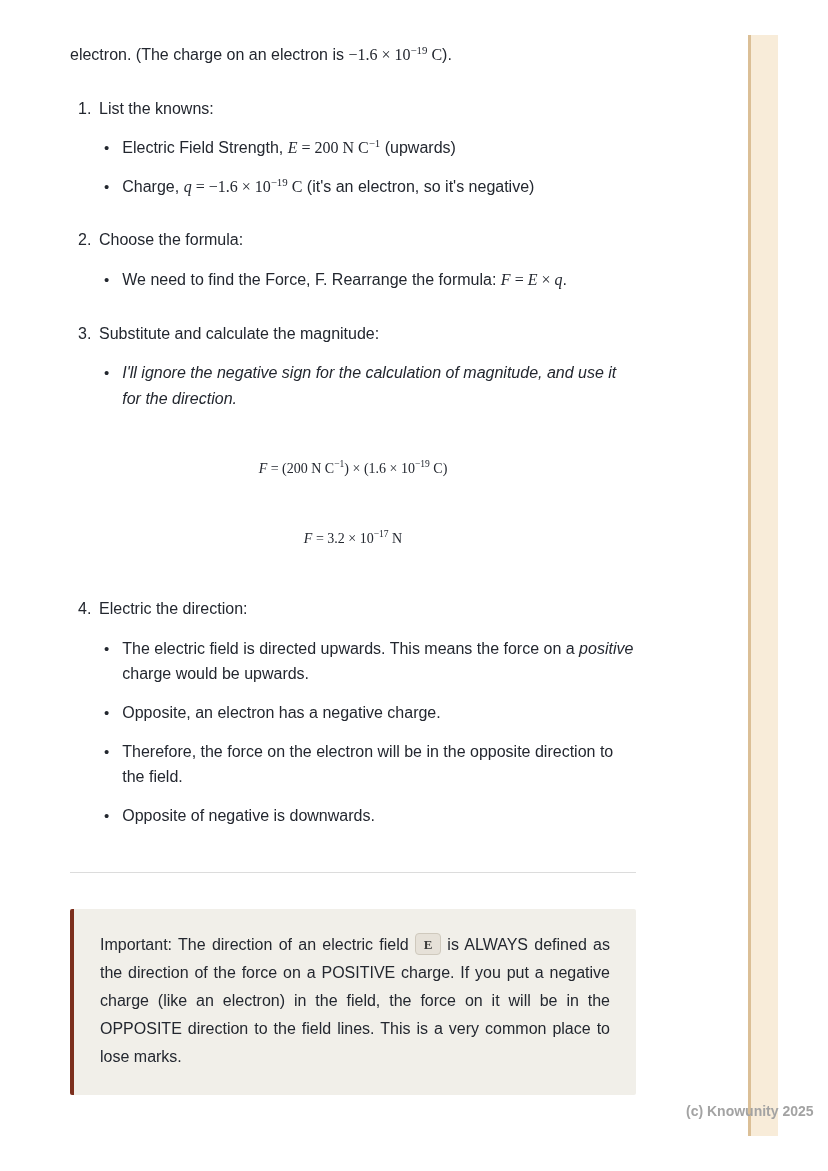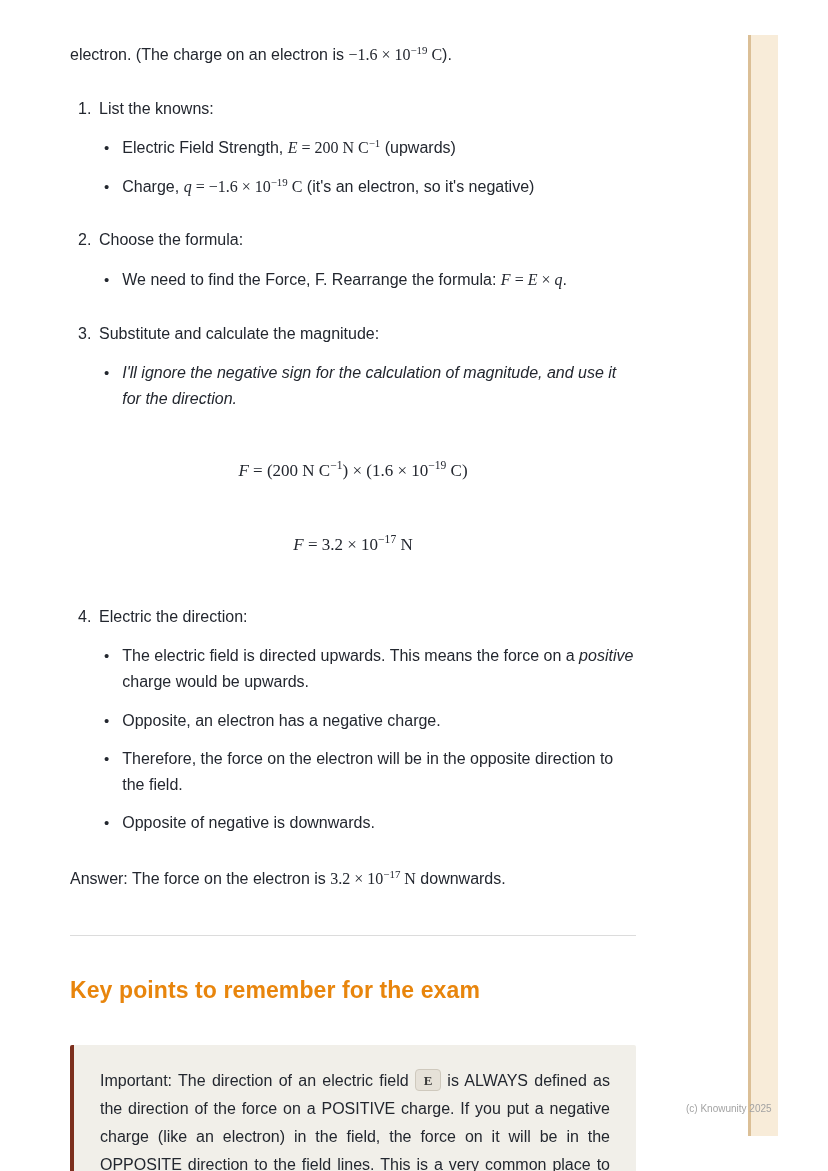--- a/index.html
+++ b/index.html
@@ -27,21 +27,21 @@
 
   .step{margin-top:28px;}
   .step-head{display:flex;gap:7px;padding-left:8px;}
   .step-num{min-width:14px;}
   .step-title{font-weight:400;}
   .bullets{margin-top:14px;}
   .bullet{display:flex;gap:13px;margin:13px 0 13px 34px;}
   .bullet .dot{flex:0 0 auto;font-size:15px;line-height:1.7;}
   .bullet .btxt{flex:1;}
 
-  .equation{text-align:center;margin:46px 0;font-size:17px;}
+  .equation{text-align:center;margin:46px 0;font-size:14px;}
 
   .answer{margin-top:30px;}
 
   .divider{border:none;border-top:1px solid #dcdcdc;margin:44px 0 0 0;}
 
   h2.section-heading{
     margin-top:36px;
     font-size:23px;
     font-weight:700;
     color:var(--heading-orange);
@@ -75,24 +75,25 @@
   .page-edge-strip{
     position:absolute;
     left:748px;top:35px;
     width:30px;height:1101px;
     background:var(--strip-bg);
     border-left:3px solid var(--strip-line);
   }
   .footer-watermark{
     position:absolute;
     left:686px;top:1103px;
-    font-size:10px;
+    font-size:14px;
     color:var(--muted);
     white-space:nowrap;
     z-index:2;
+    font-weight:bold;
   }
 </style>
 </head>
 <body>
 
 <div class="page">
 
   <div class="page-edge-strip"></div>
 
   <div class="content">
@@ -162,25 +163,23 @@
           <span class="dot">•</span>
           <span class="btxt"><span>Therefore, the force on the electron will be in the </span><span class="b">opposite direction</span><span> to the field.</span></span>
         </div>
         <div class="bullet">
           <span class="dot">•</span>
           <span class="btxt"><span>Opposite of negative is </span><span class="b">downwards</span><span>.</span></span>
         </div>
       </div>
     </div>
 
-    <p class="answer"><span class="b">Answer:</span><span> The force on the electron is </span><span class="m">3.2 × 10</span><sup class="m">−17</sup><span class="m"> N</span><span> downwards.</span></p>
 
     <hr class="divider">
 
-    <h2 class="section-heading">Key points to remember for the exam</h2>
 
     <div class="callout">
       <span><span class="b">Important</span><span>: The direction of an electric field</span><span class="badge">E</span><span>is ALWAYS defined as the direction of the force on a POSITIVE charge. If you put a negative charge (like an electron) in the field, the force on it will be in the OPPOSITE direction to the field lines. This is a very common place to lose marks.</span></span>
     </div>
 
   </div>
 
   <div class="footer-watermark">(c) Knowunity 2025</div>
 
 </div>

